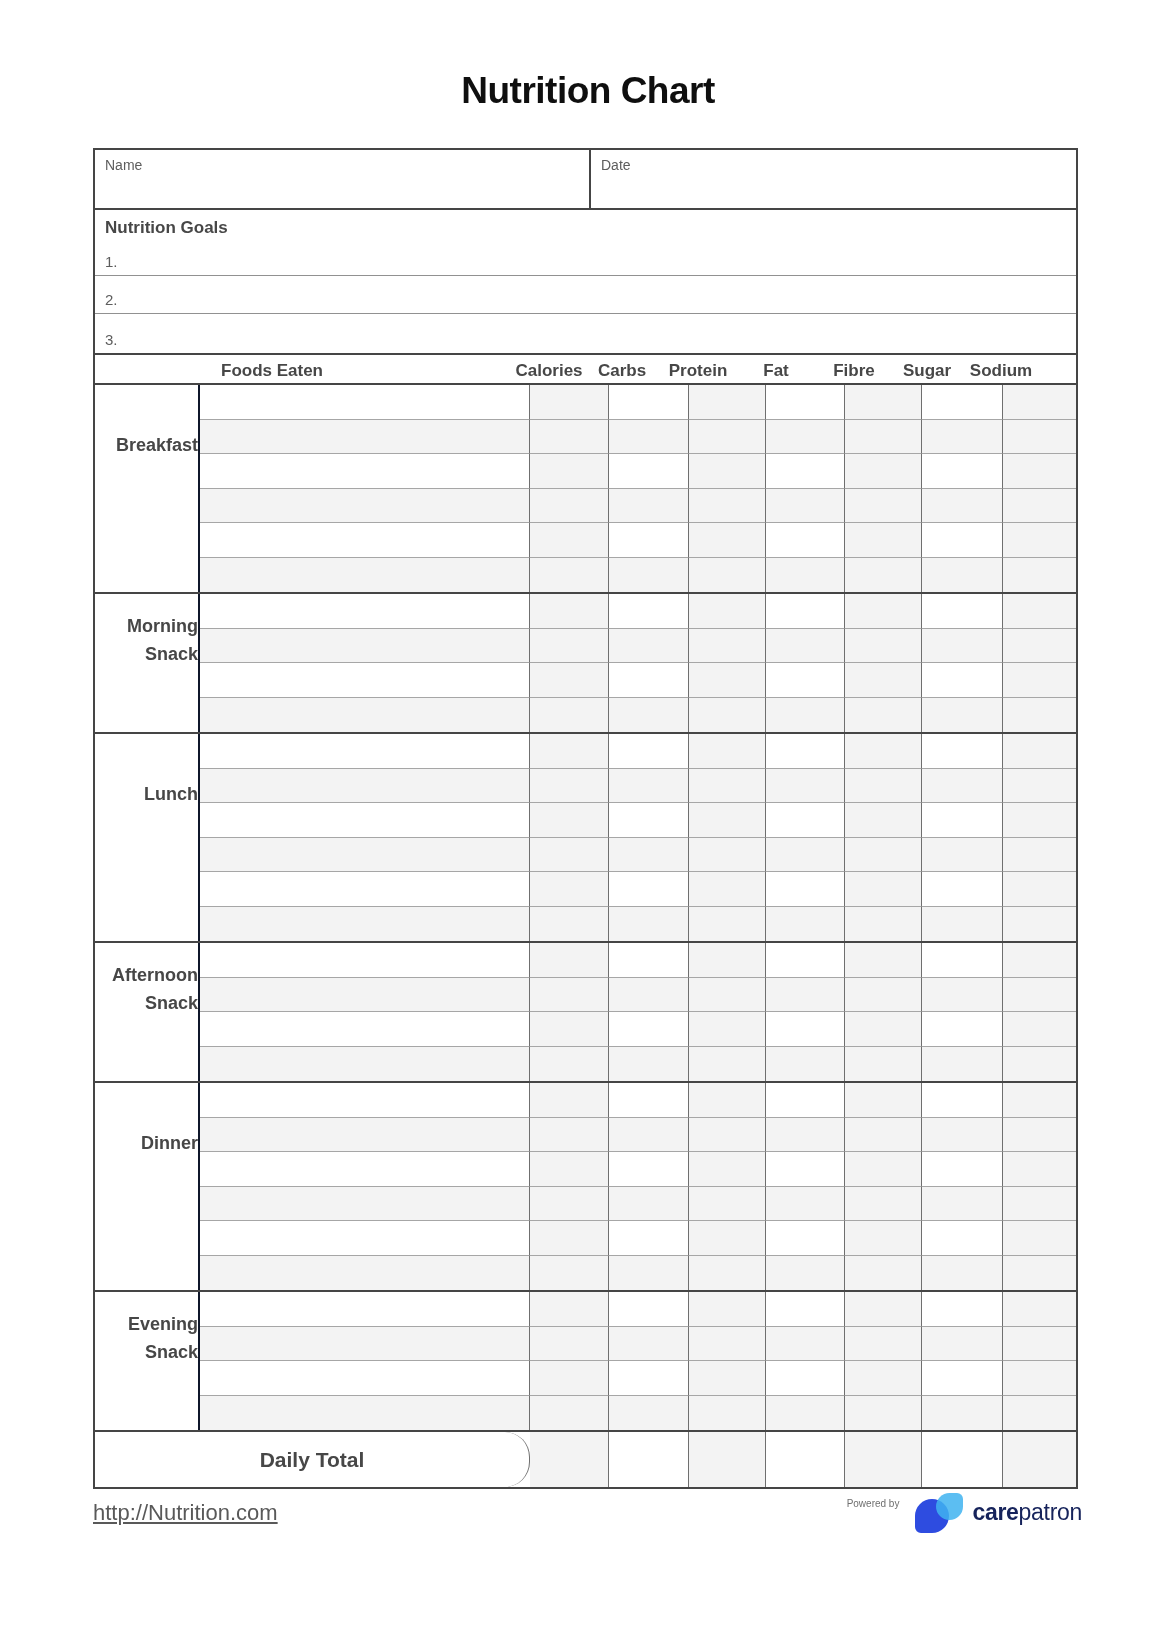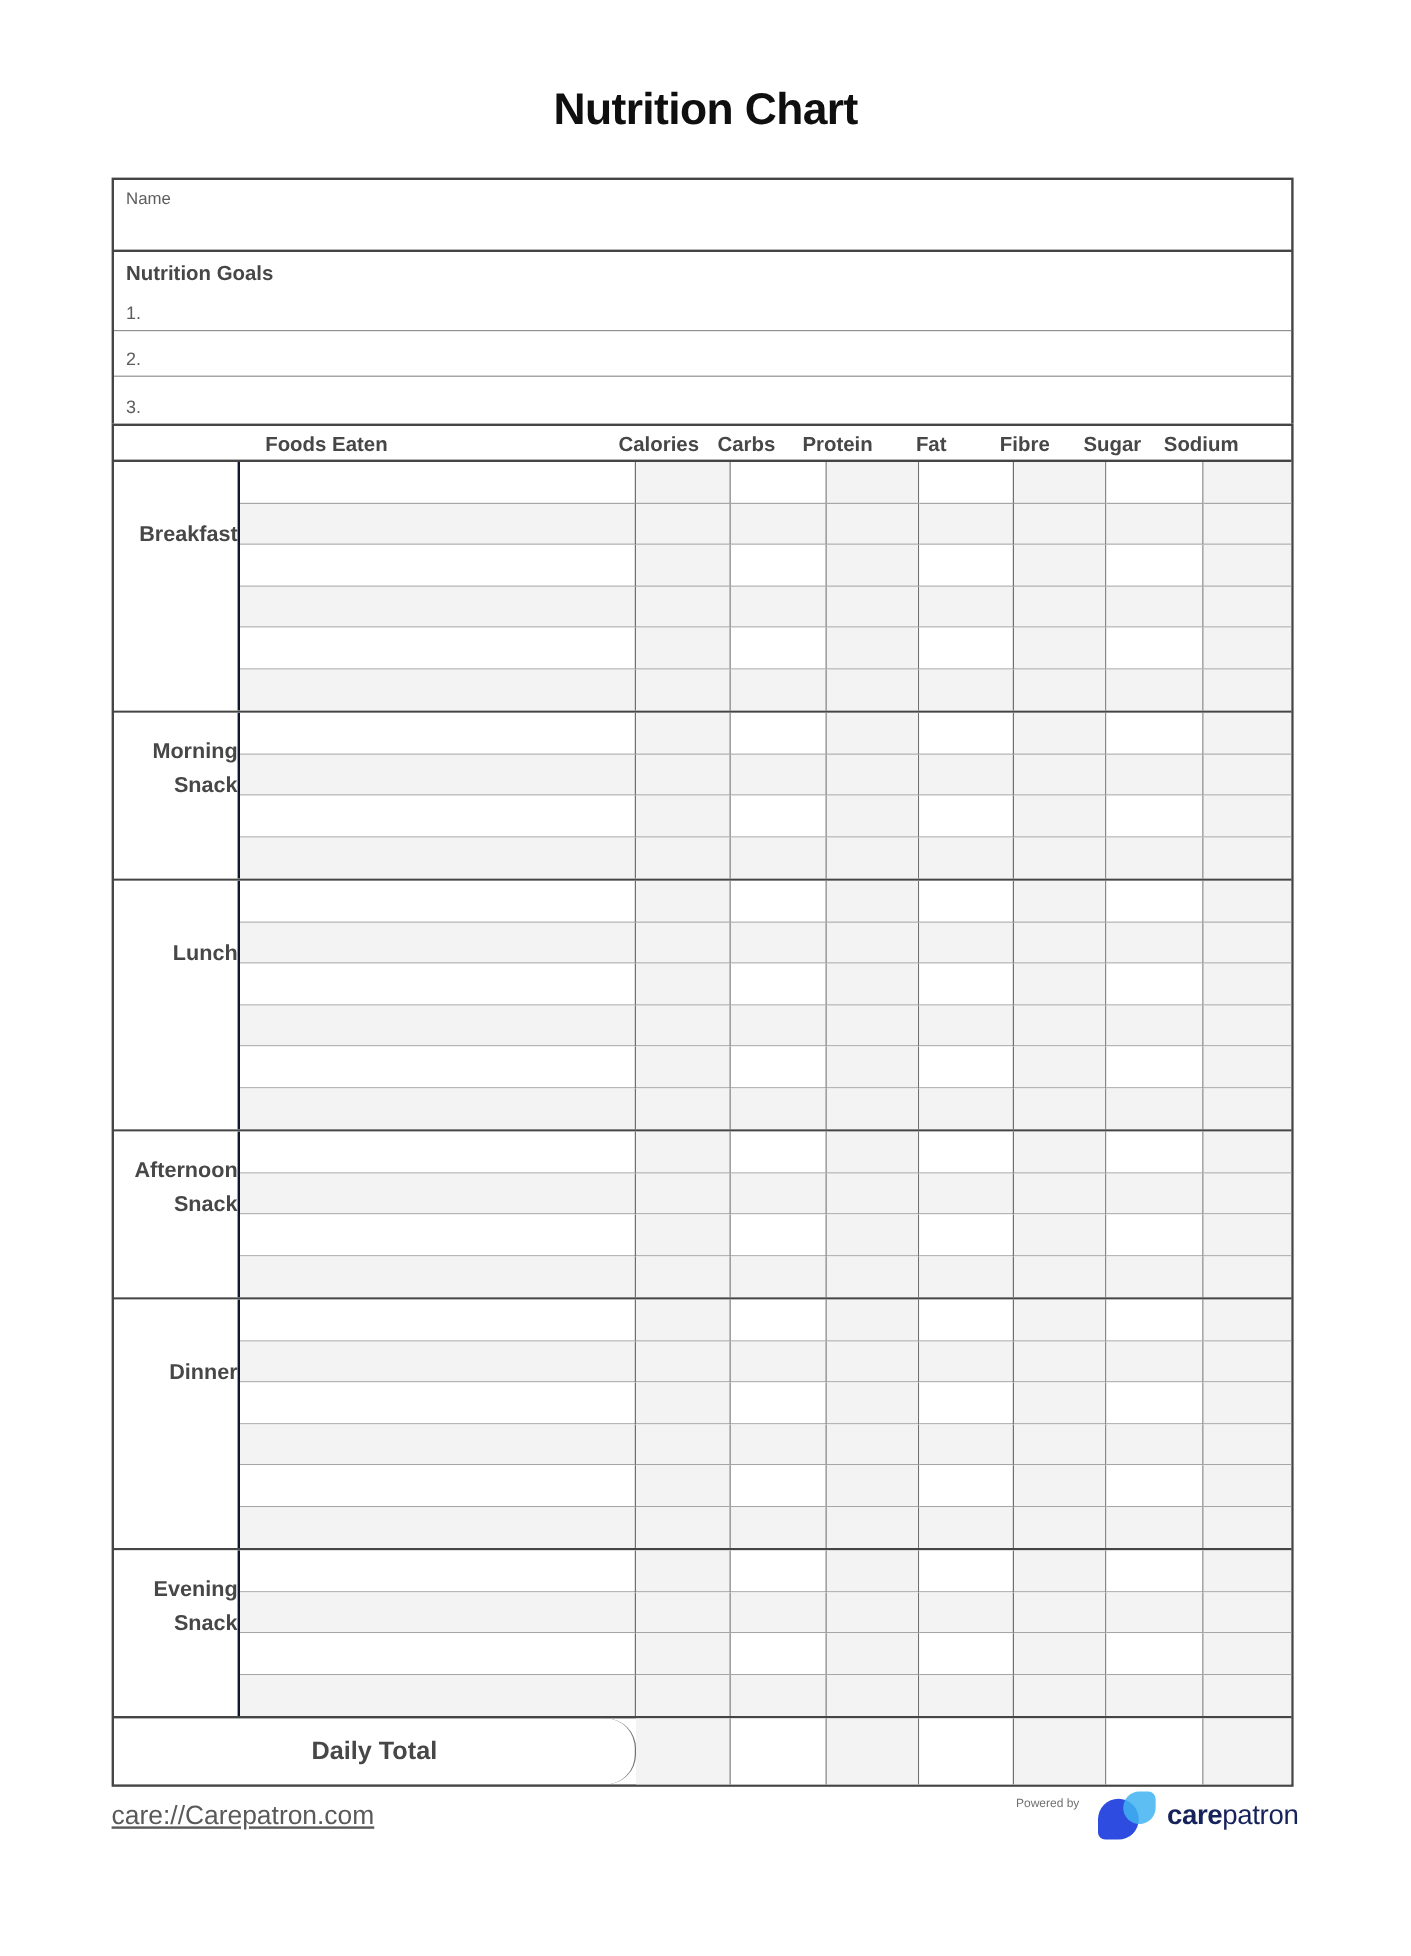--- a/index.html
+++ b/index.html
@@ -197,20 +197,23 @@
 <div class="page">
 
   <div class="doc-title">Nutrition Chart</div>
 
   <div class="content">
 
     <div class="info-box">
       <div class="info-cell">
         <span>Name</span>
       </div>
+      <div class="info-cell date">
+        <span>Date</span>
+      </div>
     </div>
 
     <div class="goals-box">
       <div class="goal-head-row">
         <div class="goals-heading">Nutrition Goals</div>
         <div class="goal-num-first">1.</div>
       </div>
       <div class="goal-row">
         <span>2.</span>
       </div>
@@ -499,21 +502,21 @@
           <div class="total-cell shaded"></div>
           <div class="total-cell"></div>
           <div class="total-cell shaded"></div>
           <div class="total-cell"></div>
           <div class="total-cell shaded last-col"></div>
         </div>
     </div>
 
   </div>
 
-  <a class="footer-link">care://Carepatron.com</a>
+  <a class="footer-link">http://Nutrition.com</a>
 
   <div class="brand-area">
     <span class="powered-by">Powered by</span>
     <span class="logo-mark">
       <span class="blob-dark" style="background: rgb(46, 76, 224);"></span>
       <span class="blob-light" style="background: rgb(63, 179, 240);"></span>
     </span>
     <span class="brand-text">
       <span class="bold">care</span><span>patron</span>
     </span>

